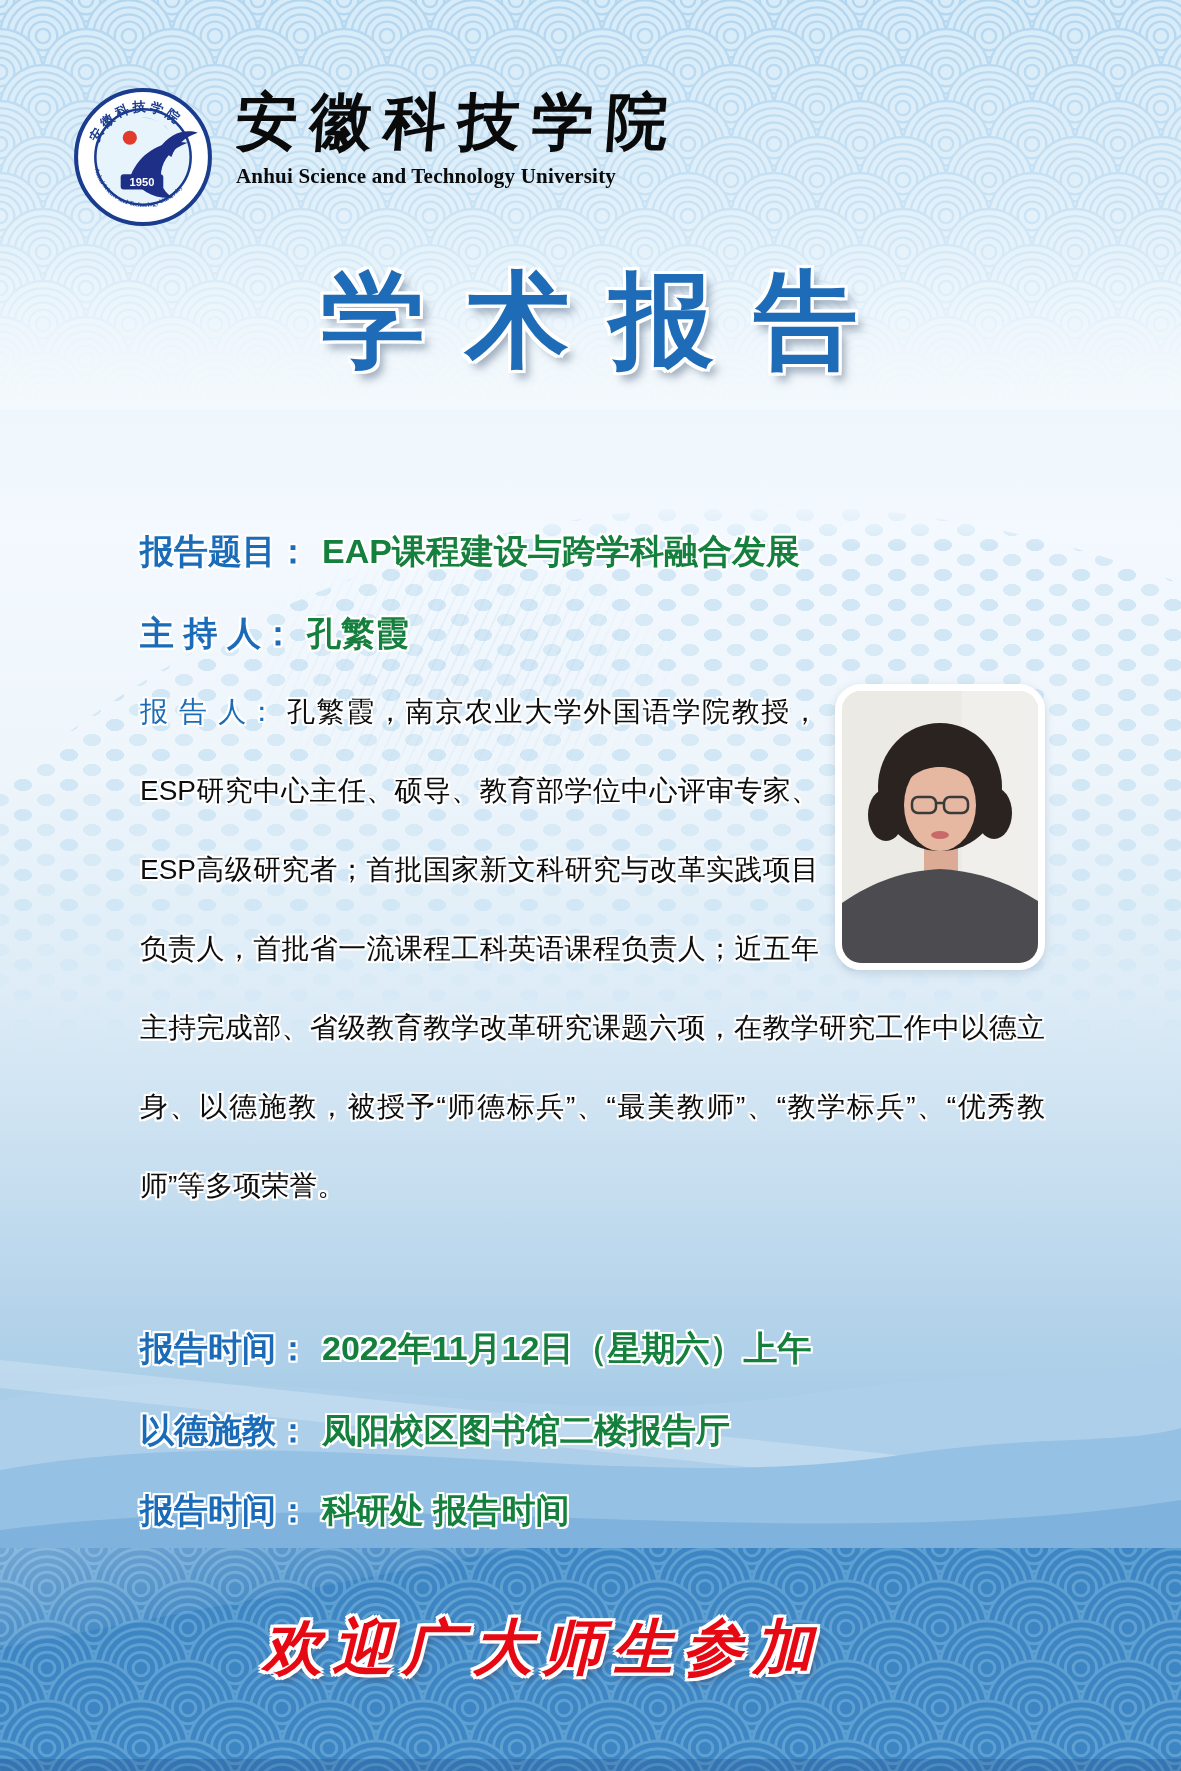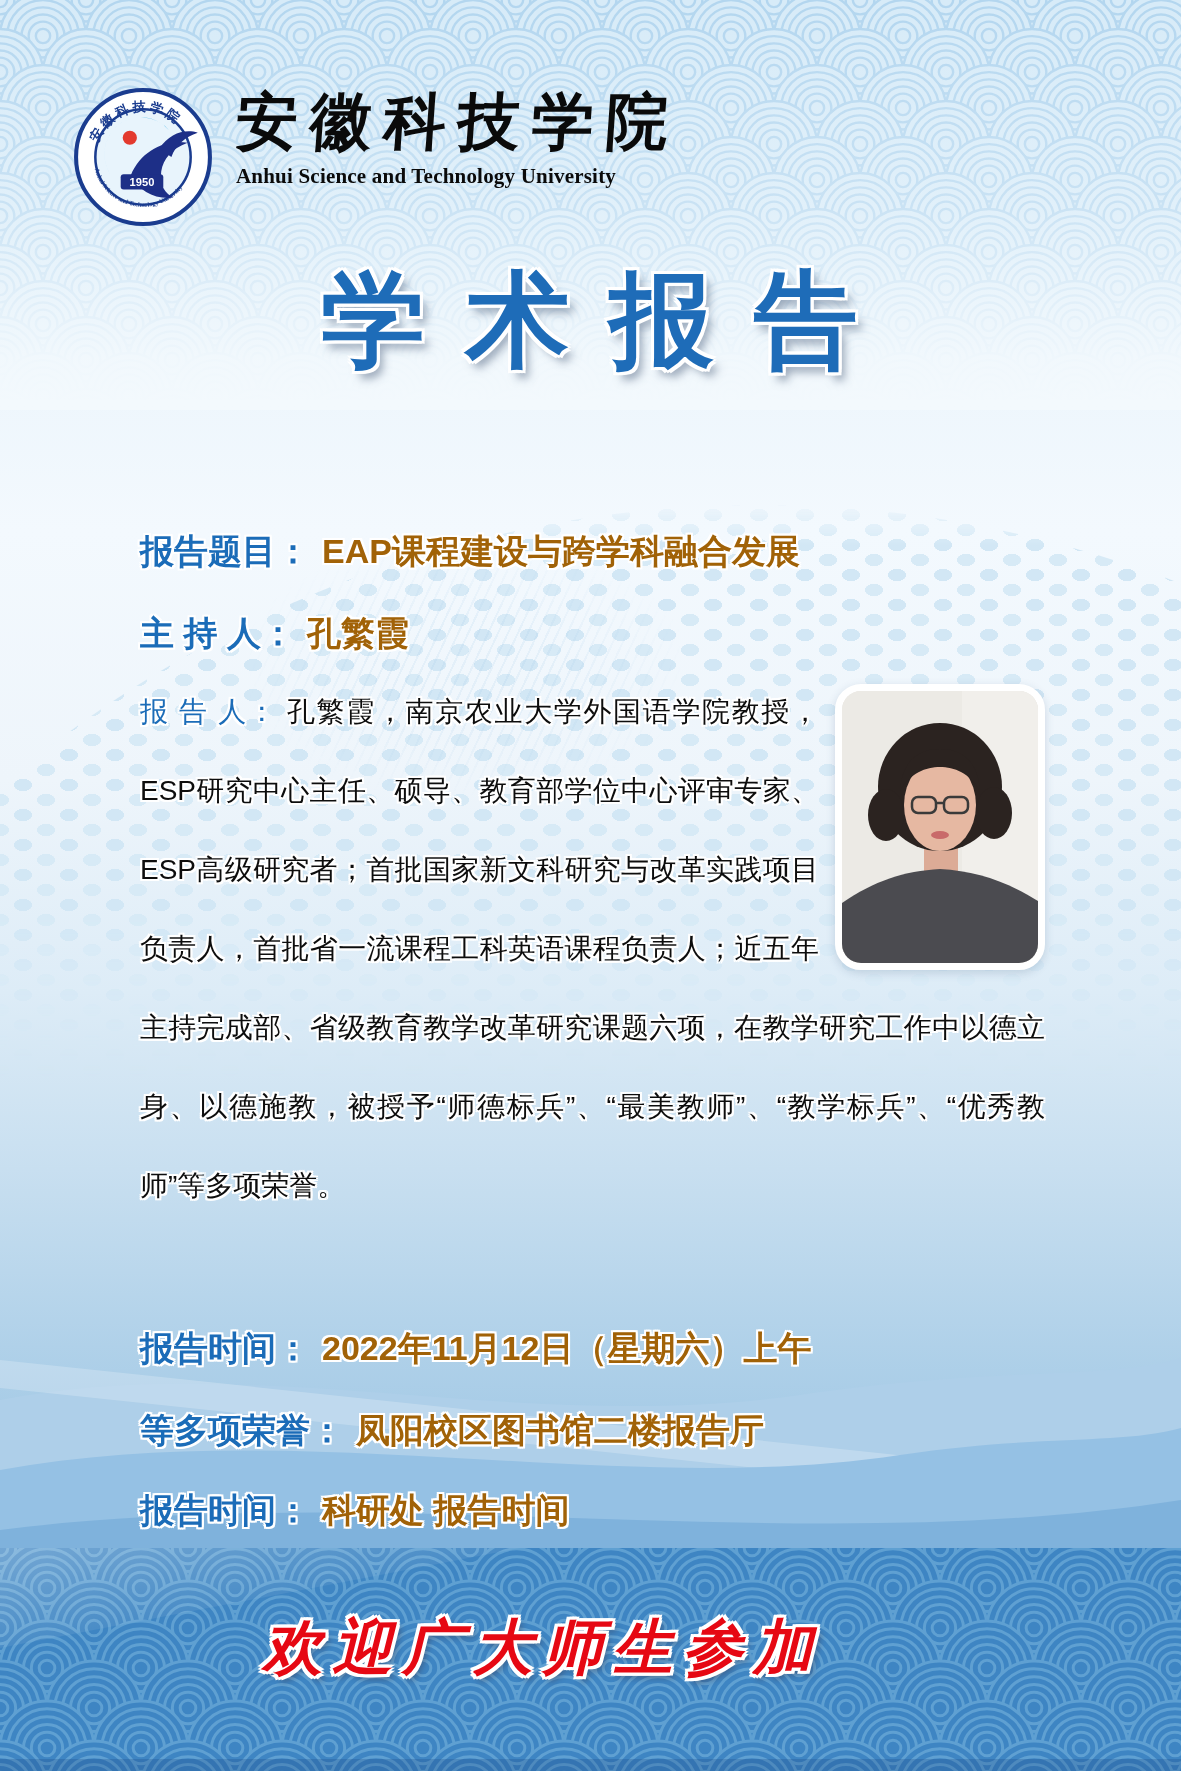--- a/index.html
+++ b/index.html
@@ -43,21 +43,21 @@
     font-size:62px;color:#0a0a0a;letter-spacing:12px;transform:skewX(-4deg);line-height:1.1;margin-top:2px;}
   .name-en{font-family:"Liberation Serif","DejaVu Serif",serif;font-weight:700;
     font-size:21px;color:#0a0a0a;margin-top:8px;letter-spacing:.2px;}
   .big-title{top:252px;left:0;width:1181px;text-align:center;z-index:10;
     font-family:"DejaVu Serif","Liberation Serif",serif;font-weight:900;
     font-size:104px;color:#1e6cb8;letter-spacing:2px;
     text-shadow:-3px -3px 0 #fff,3px -3px 0 #fff,-3px 3px 0 #fff,3px 3px 0 #fff,
       -3px 0 0 #fff,3px 0 0 #fff,0 -3px 0 #fff,0 3px 0 #fff,6px 8px 9px rgba(70,90,120,.5);}
   .row{left:140px;z-index:10;font-size:34px;line-height:46px;white-space:nowrap;font-weight:700;}
   .lab{color:#1b6cb8;text-align:right;}
-  .val{color:#a16207;margin-left:12px;}
+  .val{color:#15803d;margin-left:12px;}
   .row-topic{top:528px;} .row-host{top:610px;}
   .row-time{top:1325px;} .row-place{top:1407px;} .row-organizer{top:1487px;}
   .para{top:672px;left:140px;width:905px;z-index:10;font-size:28px;line-height:79px;
     text-align:justify;color:#0d0d0d;font-weight:400;}
   .photo-wrap{float:right;width:196px;height:272px;margin:12px 0 10px 16px;
     border:7px solid #fff;border-radius:26px;overflow:hidden;background:#e9e7e2;
     box-shadow:0 3px 10px rgba(40,70,110,.18);}
   .footer{top:1608px;left:0;width:1181px;text-align:center;z-index:10;
     font-family:"DejaVu Serif","Liberation Serif",serif;font-style:italic;font-weight:900;
     font-size:60px;color:#e60813;letter-spacing:10px;transform:translateX(-48px);
@@ -2547,19 +2547,19 @@
     </svg>
   </span>
   <span class="lab">报 告 人：</span>
   <span>孔繁霞，南京农业大学外国语学院教授，ESP研究中心主任、硕导、教育部学位中心评审专家、ESP高级研究者；首批国家新文科研究与改革实践项目负责人，首批省一流课程工科英语课程负责人；近五年主持完成部、省级教育教学改革研究课题六项，在教学研究工作中以德立身、以德施教，被授予“师德标兵”、“最美教师”、“教学标兵”、“优秀教师”等多项荣誉。</span>
 </div>
 
 <div class="abs row row-time content outline2">
   <span class="lab">报告时间：</span><span class="val">2022年11月12日（星期六）上午</span>
 </div>
 <div class="abs row row-place content outline2">
-  <span class="lab">等多项荣誉：</span><span class="val">凤阳校区图书馆二楼报告厅</span>
+  <span class="lab">以德施教：</span><span class="val">凤阳校区图书馆二楼报告厅</span>
 </div>
 <div class="abs row row-organizer content outline2">
   <span class="lab">报告时间：</span><span class="val">科研处 报告时间</span>
 </div>
 
 <div class="abs footer content">欢迎广大师生参加</div>
 
 </body></html>

